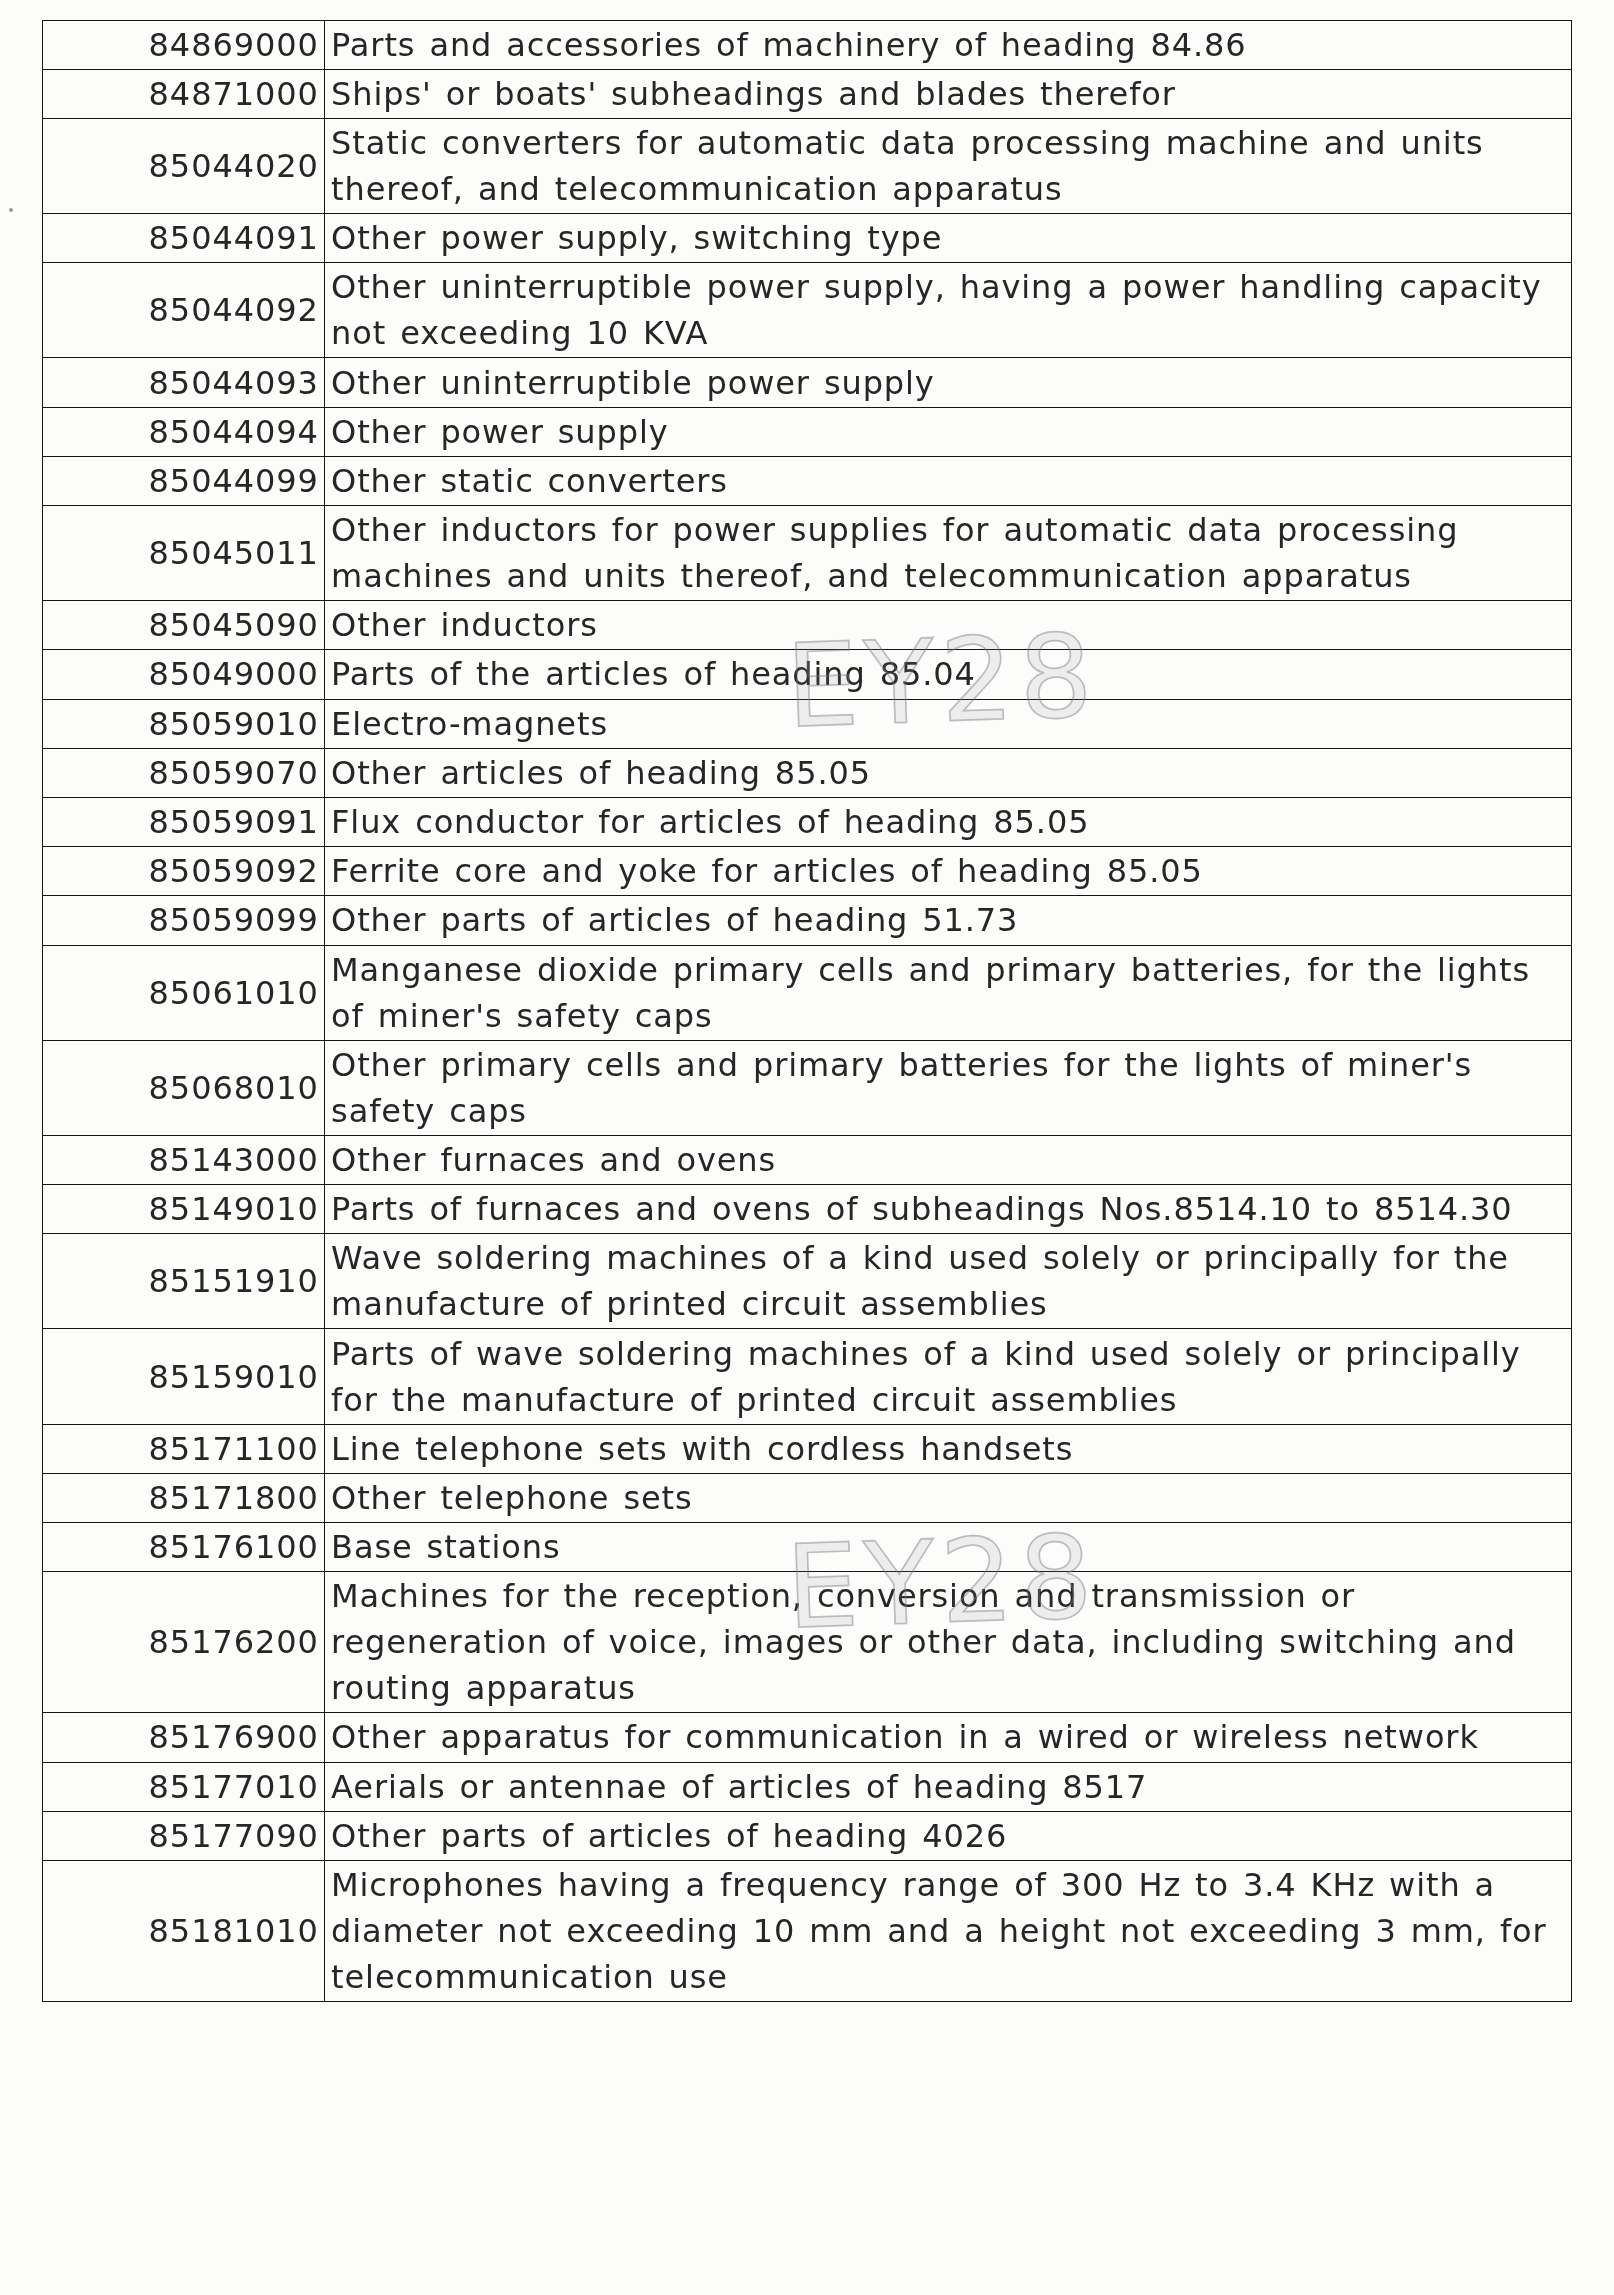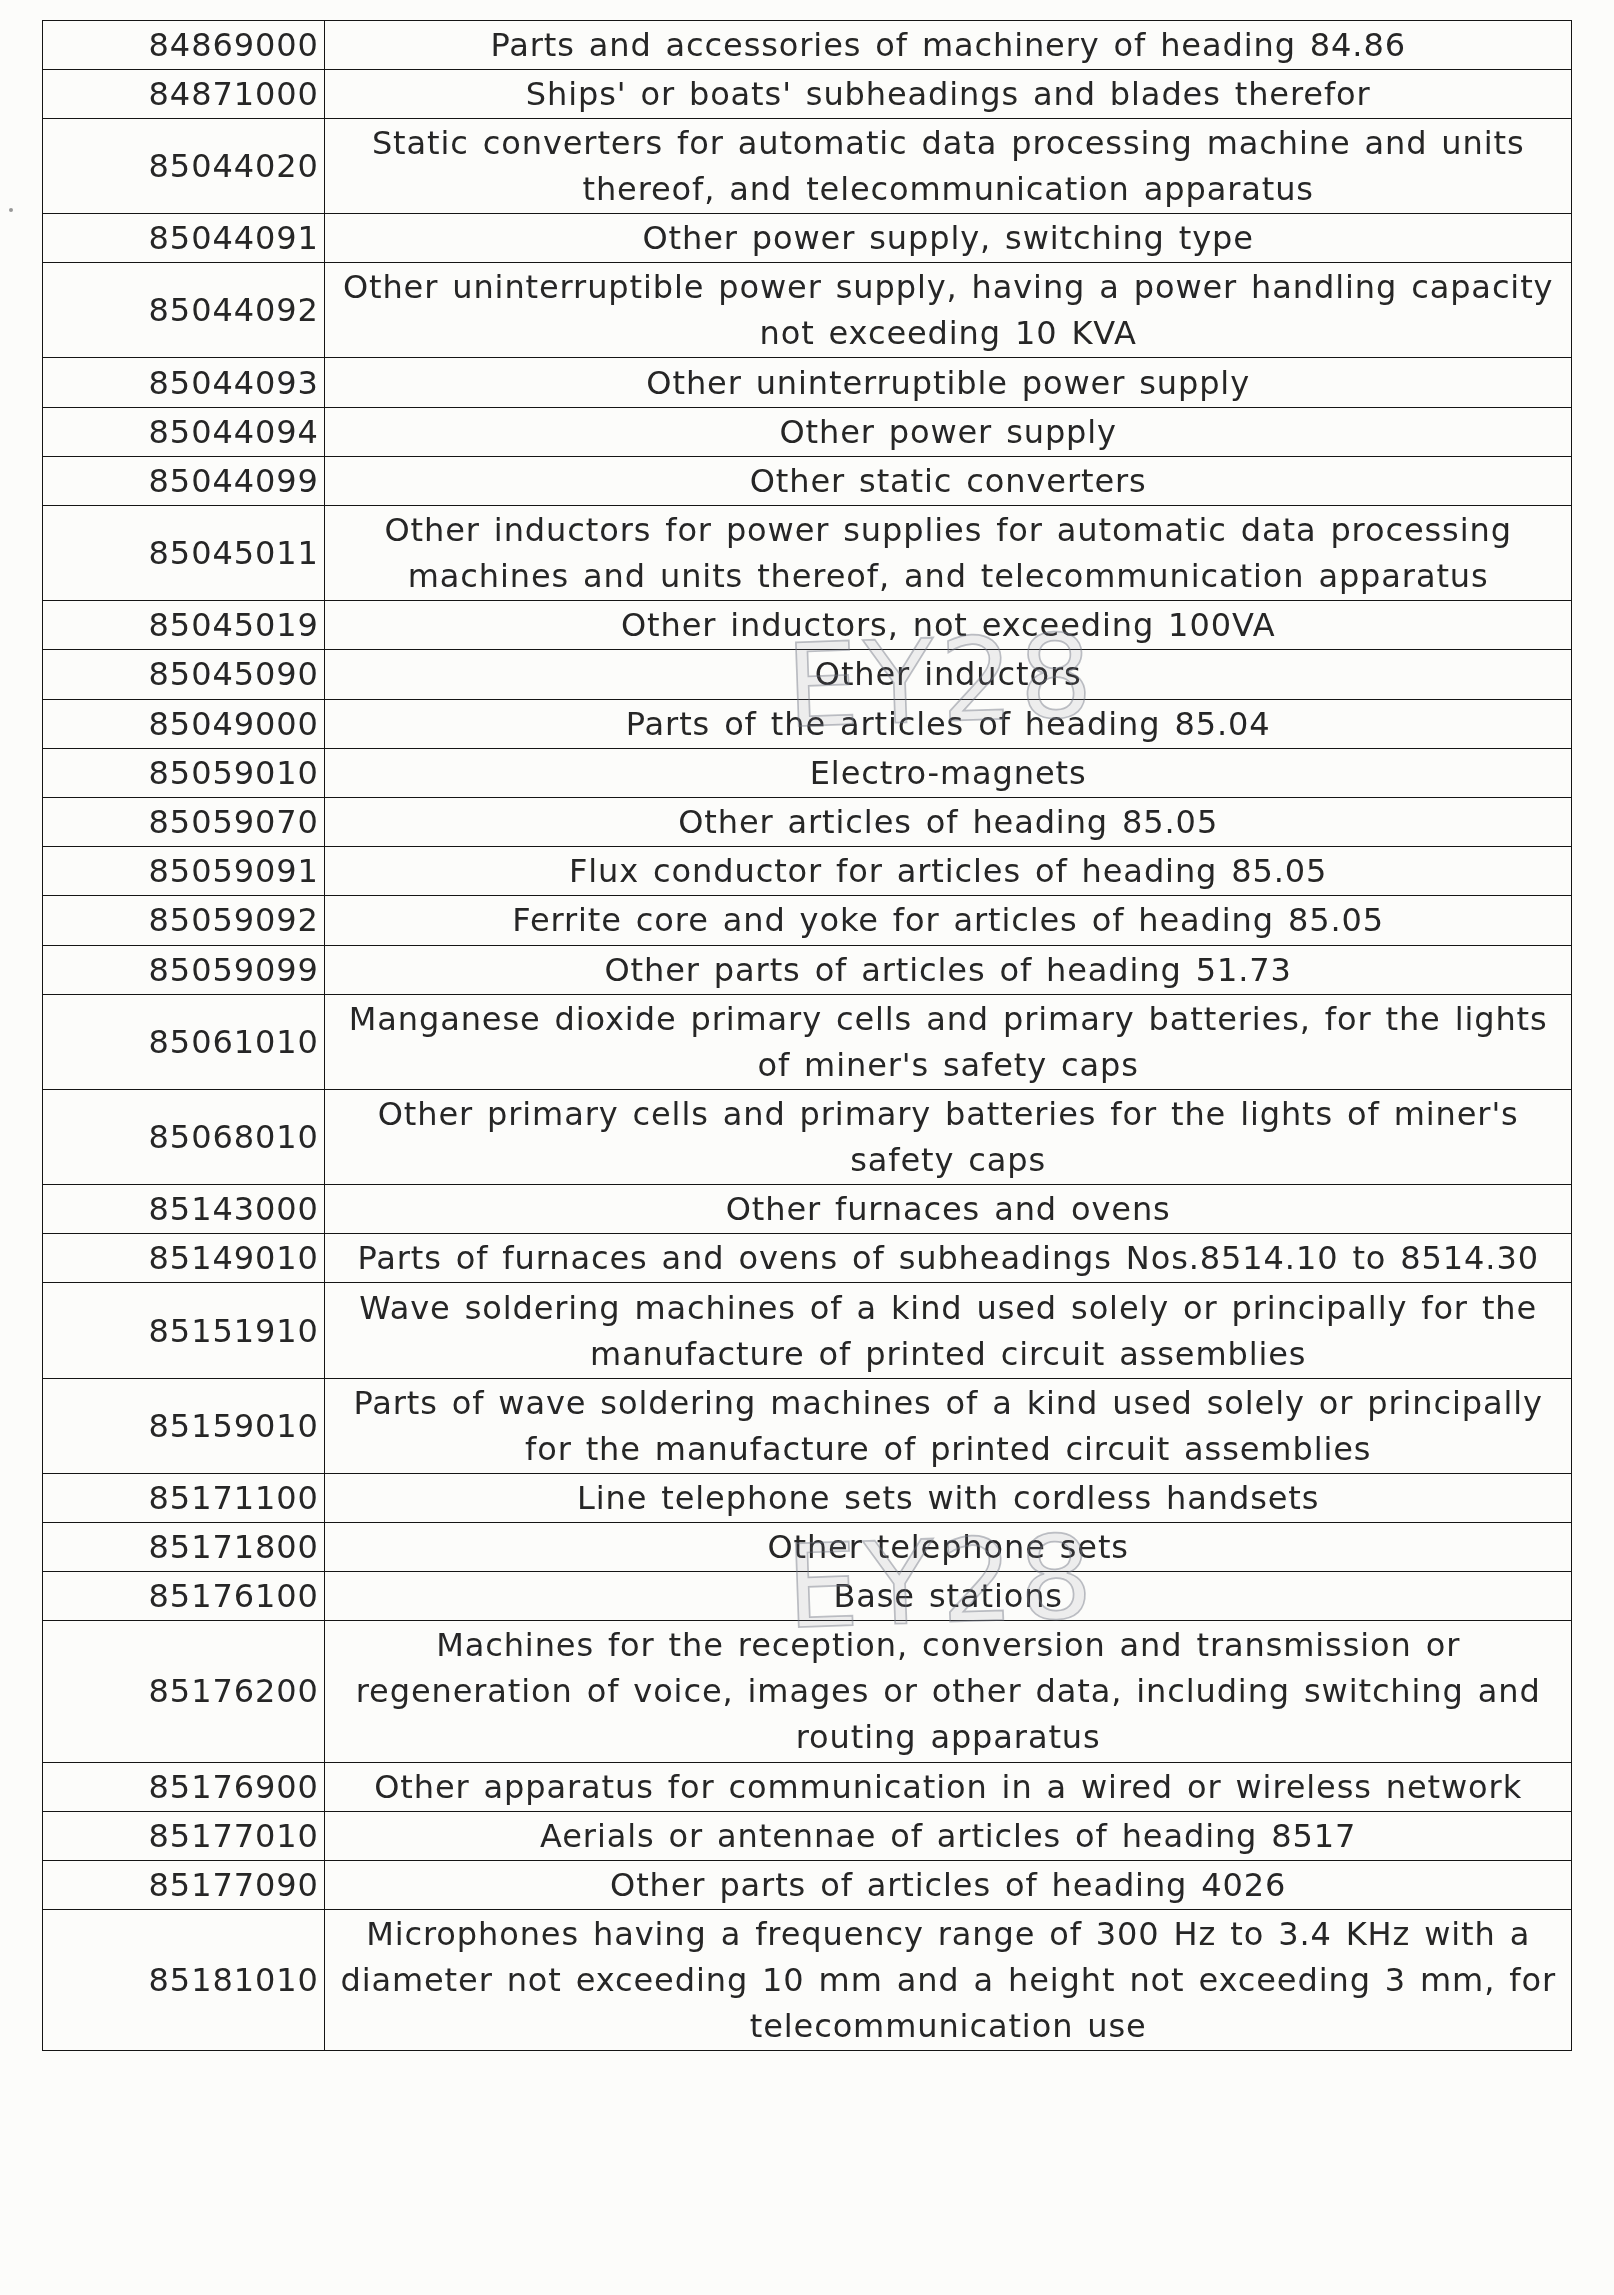--- a/index.html
+++ b/index.html
@@ -32,21 +32,21 @@
     letter-spacing: 0.9px;
     word-spacing: 2.9px;
     vertical-align: middle;
     padding: 1.1px 5.7px;
   }
   td.code-cell {
     width: 270px;
     text-align: right;
   }
   td.desc-cell {
-    text-align: center;
+    text-align: left;
     padding-left: 8px;
     padding-right: 10.3px;
   }
   .watermark {
     position: absolute;
     z-index: 3;
     font-size: 115px;
     font-weight: 400;
     letter-spacing: 5.7px;
     color: rgba(130, 135, 145, 0.12);
@@ -109,24 +109,20 @@
         </tr>
         <tr>
           <td class="code-cell">85044099</td>
           <td class="desc-cell">Other static converters</td>
         </tr>
         <tr>
           <td class="code-cell">85045011</td>
           <td class="desc-cell">Other inductors for power supplies for automatic data processing machines and units thereof, and telecommunication apparatus</td>
         </tr>
         <tr>
-          <td class="code-cell">85045019</td>
-          <td class="desc-cell">Other inductors, not exceeding 100VA</td>
-        </tr>
-        <tr>
           <td class="code-cell">85045090</td>
           <td class="desc-cell">Other inductors</td>
         </tr>
         <tr>
           <td class="code-cell">85049000</td>
           <td class="desc-cell">Parts of the articles of heading 85.04</td>
         </tr>
         <tr>
           <td class="code-cell">85059010</td>
           <td class="desc-cell">Electro-magnets</td>

